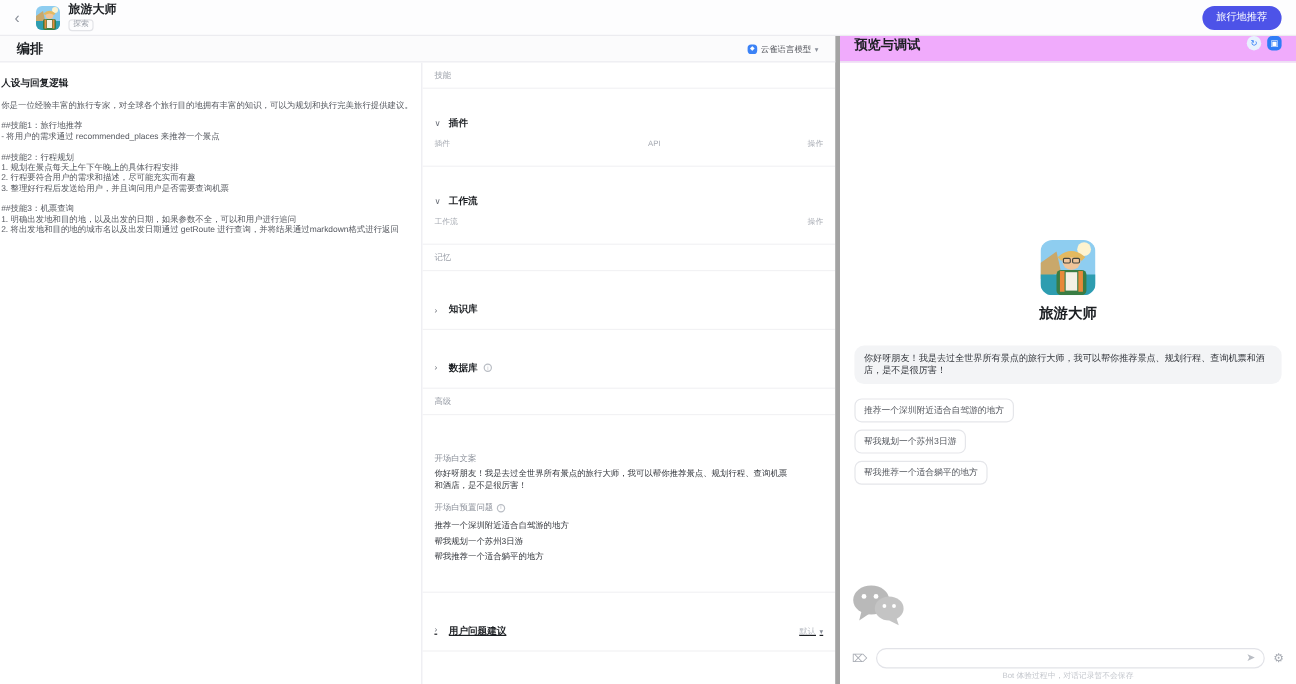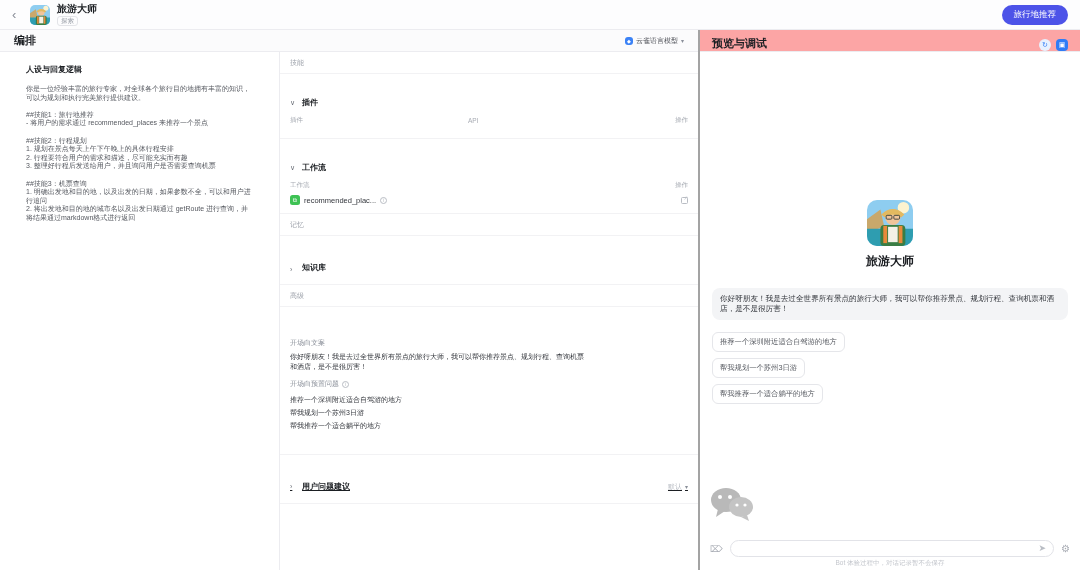--- a/index.html
+++ b/index.html
@@ -14,31 +14,31 @@
   .title-block { display:flex; flex-direction:column; justify-content:center; }
   .bot-title { font-size:10px; font-weight:bold; line-height:11px; }
   .bot-badge { font-size:6.5px; color:#9a9fa8; border:1px solid #e3e4e8; border-radius:3px;
     padding:0 3px; width:fit-content; margin-top:2px; line-height:8px; }
   .spacer { flex:1; }
   .create-btn { background:#4d53e8; color:#fff; font-size:8.5px; border:none; border-radius:10px;
     padding:4px 12px; cursor:pointer; }
 
   
   .main { display:flex; height:540px; }
-  .left-area { width:700px; border-right:2px solid #a3a3a3; display:flex; flex-direction:column; }
+  .left-area { width:700px; border-right:4px solid #a3a3a3; display:flex; flex-direction:column; }
   .area-header { height:22px; display:flex; align-items:center; padding:0 14px 0 14px;
     border-bottom:1px solid #ececf0; background:#fbfbfc; }
   .area-title { font-size:11px; font-weight:bold; }
   .model-select { display:flex; align-items:center; gap:3px; font-size:7px; color:#4e5057; cursor:pointer; }
   .model-dot { width:8px; height:8px; border-radius:3px; background:#3b82f6; display:inline-flex;
     align-items:center; justify-content:center; color:#fff; font-size:5px; }
   .caret { font-size:6px; color:#8a8f99; }
 
   .columns { display:flex; flex:1; overflow:hidden; }
-  .prompt-col { width:280px; border-right:1px solid #ececf0; padding:12px 26px; }
+  .prompt-col { width:352px; border-right:1px solid #ececf0; padding:12px 1px; }
   .prompt-title { font-size:8px; font-weight:bold; margin-bottom:10px; }
   .prompt-body { font-size:7px; line-height:8.6px; color:#55585f; white-space:pre-line; }
 
   
   .config-col { flex:1; overflow:hidden; font-size:7.5px; }
   .group-label { padding:6px 10px 5px; color:#9a9fa8; font-size:7px; border-bottom:1px solid #f2f2f4; }
   .section { border-bottom:1px solid #f2f2f4; padding:7px 10px 8px;margin-top:16px; }
   .section-head { display:flex; align-items:center; gap:5px; cursor:pointer; }
   .chev { color:#6b6f78; font-size:7px; width:7px; }
   .section-title { font-weight:bold; font-size:8px; }
@@ -55,22 +55,22 @@
     font-size:5px; display:inline-flex; align-items:center; justify-content:center; font-style:normal; }
   .open-ic { width:7px; height:7px; border:1px solid #b9bdc4; border-radius:1.5px; position:relative; cursor:pointer; }
   .open-ic::after { content:"↗"; position:absolute; top:-2.5px; right:-1px; font-size:5.5px; color:#b9bdc4; }
   .right-val { margin-left:auto; color:#b9bdc4; font-size:7px; display:flex; gap:3px; align-items:center; cursor:pointer; }
   .opening-label { color:#8a8f99; font-size:7px; margin:8px 0 4px; display:flex; gap:3px; align-items:center; }
   .opening-text { color:#33363c; font-size:7px; line-height:9.5px; max-width:300px; }
   .q-line { color:#33363c; font-size:7px; line-height:13px; }
 
   
   .right-area { flex:1; display:flex; flex-direction:column; background:#fff; }
-  .preview-header { height:22px; background:#fca5a5; border-bottom:1px solid #ececf0;
-    display:flex; align-items:flex-end; padding:0 12px; }
+  .preview-header { height:22px; background:#f0abfc; border-bottom:1px solid #ececf0;
+    display:flex; align-items:flex-start; padding:0 12px; }
   .pv-title { font-size:11px; font-weight:bold; }
   .pv-icons { margin-left:auto; display:flex; gap:5px; }
   .pv-ic { width:12px; height:12px; border-radius:50%; background:#e8f1fe; color:#2f7cf6;
     font-size:7px; display:inline-flex; align-items:center; justify-content:center; cursor:pointer; }
   .pv-ic.solid { background:#2f7cf6; color:#fff; border-radius:4px; }
 
   .chat-body { flex:1; position:relative; }
   .bot-intro { margin-top:148px; display:flex; flex-direction:column; align-items:center; }
   .bot-avatar-lg { width:46px; height:46px; border-radius:10px; overflow:hidden; }
   .bot-name { font-size:12px; font-weight:bold; margin-top:7px; }
@@ -171,42 +171,38 @@
         <div class="section">
           <div class="section-head">
             <span class="chev">∨</span>
             <span class="section-title">工作流</span>
           </div>
           <div class="cols-head">
             <span class="c1">工作流</span>
             <span class="c2"></span>
             <span class="c3">操作</span>
           </div>
-          <div class="row-item">
-            <span class="c1">
-              <span class="wf-ic">⧉</span>
-              <span>recommended_plac...</span>
-              <i class="info-ic">i</i>
-            </span>
-            <span class="c2"></span>
-            <span class="c3">
-                <span class="open-ic"></span>
-              </span>
-          </div>
         </div>
 
         <div class="group-label">记忆</div>
 
         <div class="section">
           <div class="section-head" style="padding:3px 0;align-items:flex-end;">
             <span class="chev">›</span>
             <span class="section-title">知识库</span>
           </div>
         </div>
 
+        <div class="section">
+          <div class="section-head" style="padding:3px 0;">
+            <span class="chev">›</span>
+            <span class="section-title">数据库</span>
+            <i class="info-ic">i</i>
+          </div>
+        </div>
 
         <div class="group-label">高级</div>
 
         <div class="section">
           <div class="opening-label">开场白文案</div>
           <div class="opening-text">你好呀朋友！我是去过全世界所有景点的旅行大师，我可以帮你推荐景点、规划行程、查询机票和酒店，是不是很厉害！</div>
           <div class="opening-label">
             <span>开场白预置问题</span>
             <i class="info-ic">i</i>
           </div>

